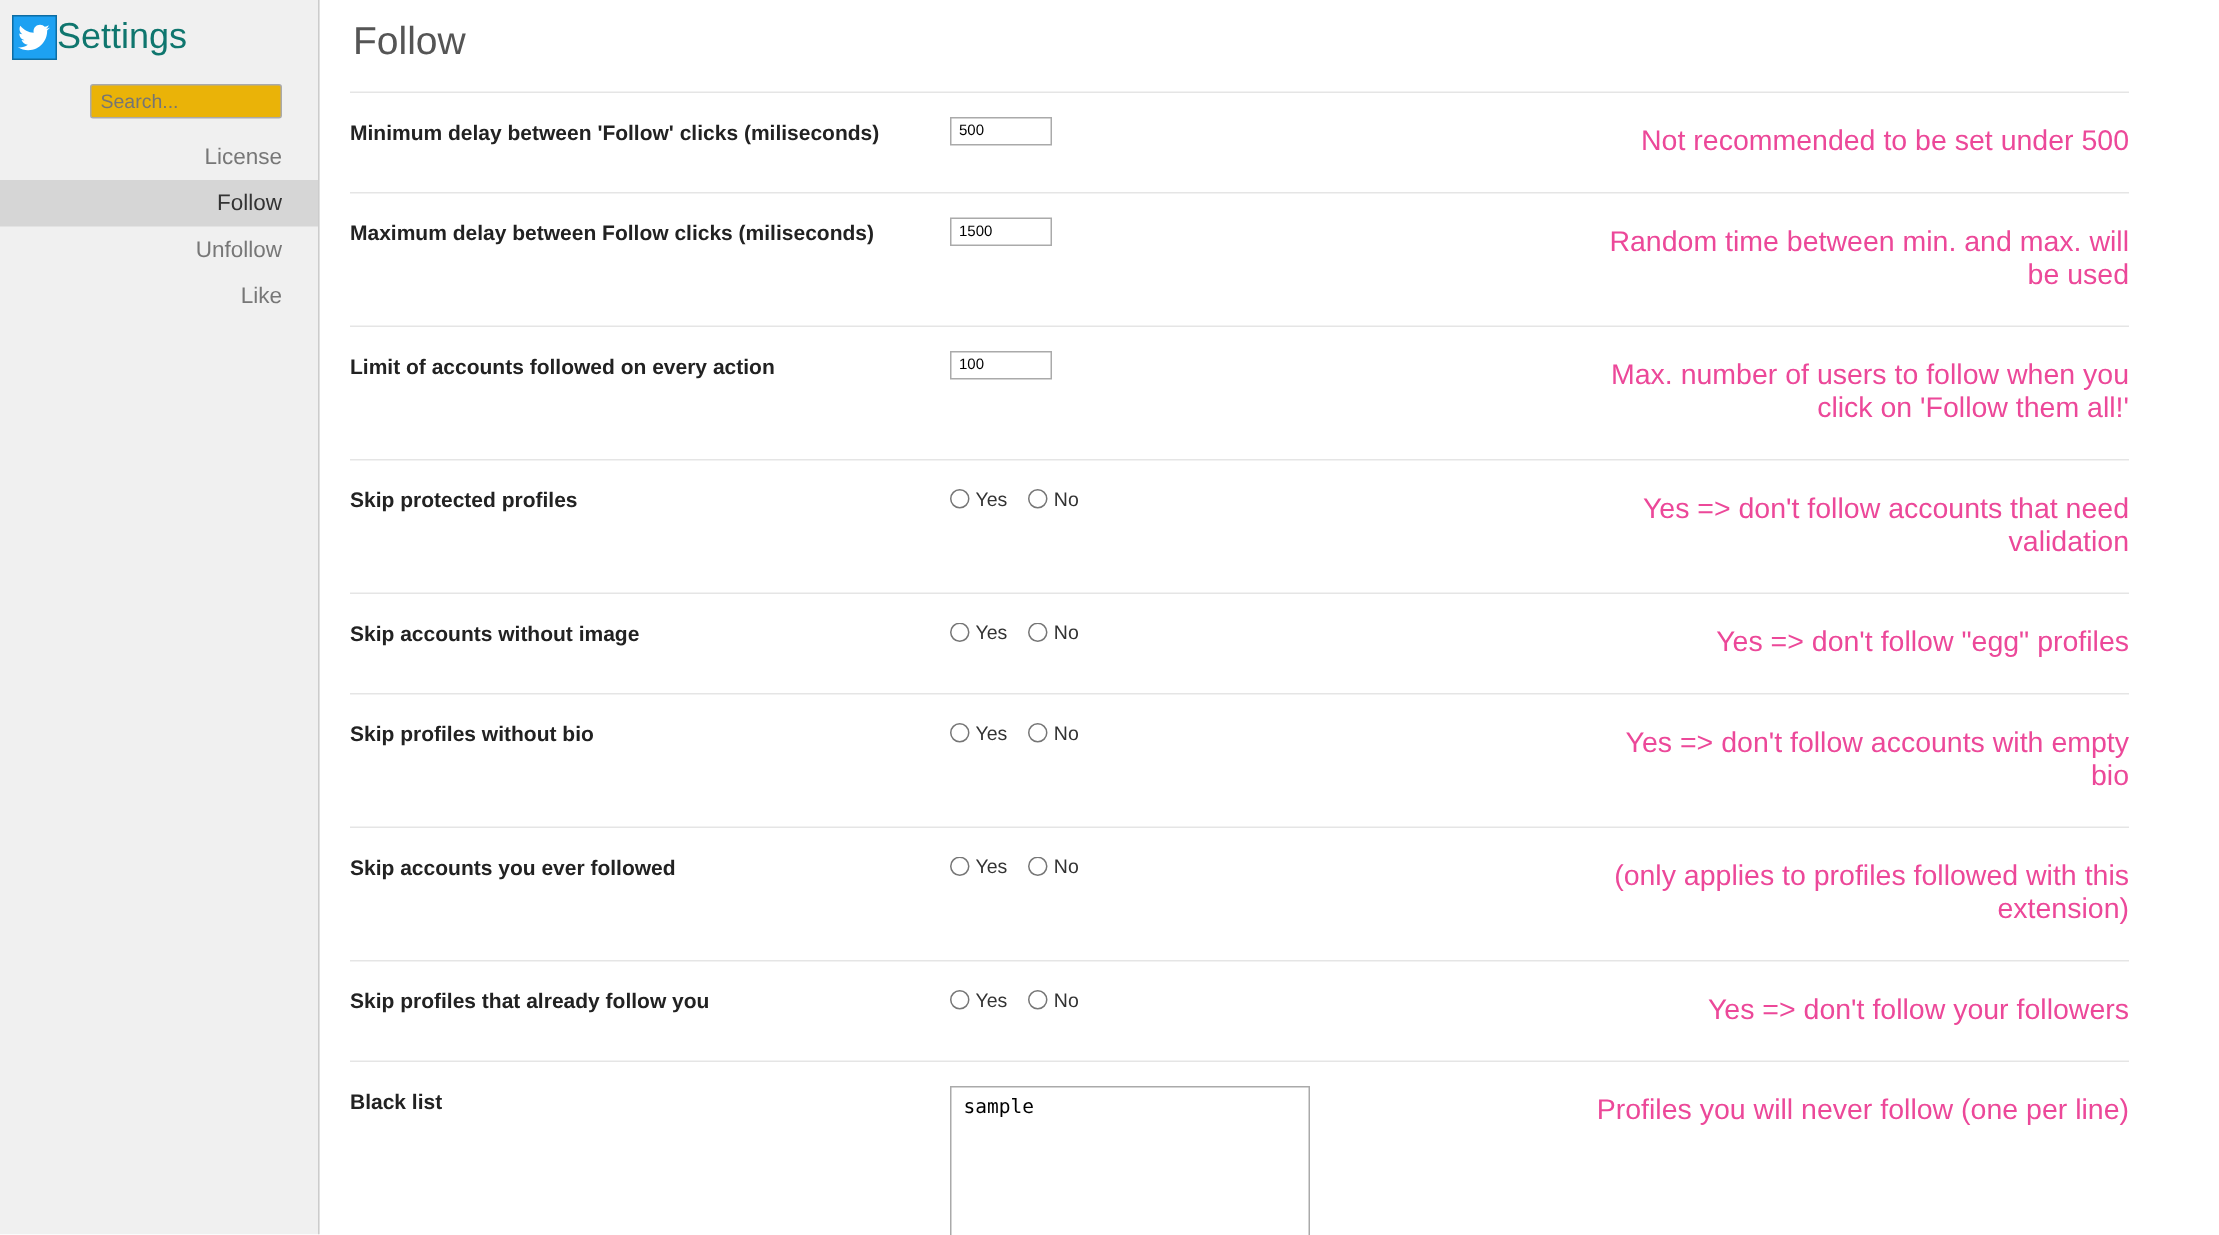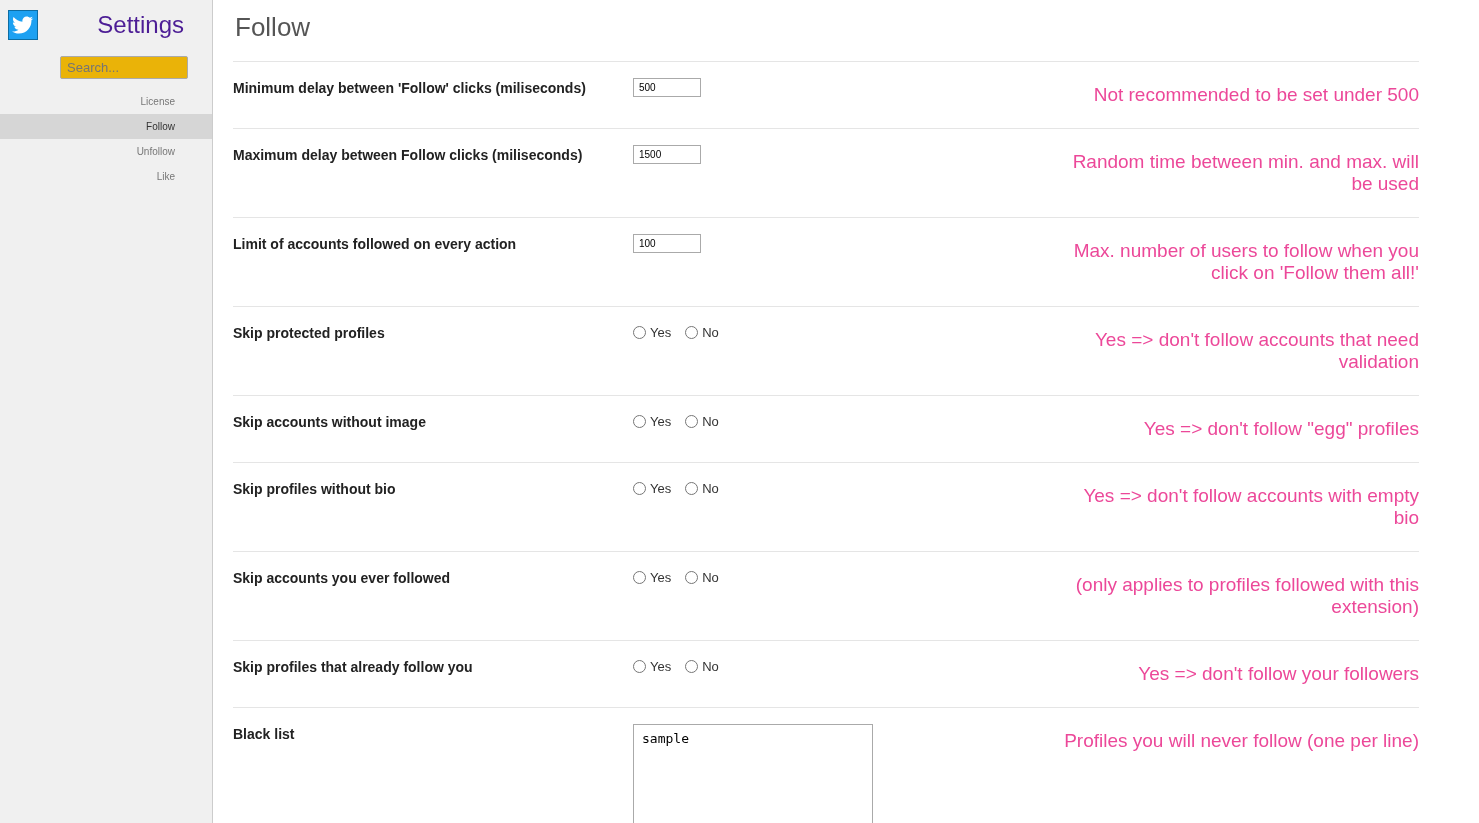--- a/index.html
+++ b/index.html
@@ -31,40 +31,40 @@
     height: 30px;
     background: #1da1f2;
     border: 1px solid #0d6da3;
     display: flex;
     align-items: center;
     justify-content: center;
   }
   .logo svg { width: 22px; height: 22px; fill: #fff; }
   .settings-title {
     flex: 1;
-    text-align: right;
+    text-align: left;
     font-size: 24px;
     font-weight: 400;
-    color: #4c1d95;
+    color: #0f766e;
     padding-right: 20px;
   }
   .search-wrap { padding: 6px 24px 10px 60px; }
   .search-wrap input {
     width: 100%;
     padding: 3px 6px;
     font-size: 13px;
     border: 1px solid #aaa;
     border-radius: 2px;
     background: #eab308;
   }
   .nav { display: flex; flex-direction: column; }
   .nav-item {
     text-align: right;
-    padding: 7px 37px;
-    font-size: 10px;
+    padding: 7px 24px;
+    font-size: 15px;
     color: #777;
     cursor: pointer;
   }
   .nav-item.active {
     background: #d6d6d6;
     color: #333;
   }
   .main {
     flex: 1;
     padding: 12px 60px 20px 20px;

